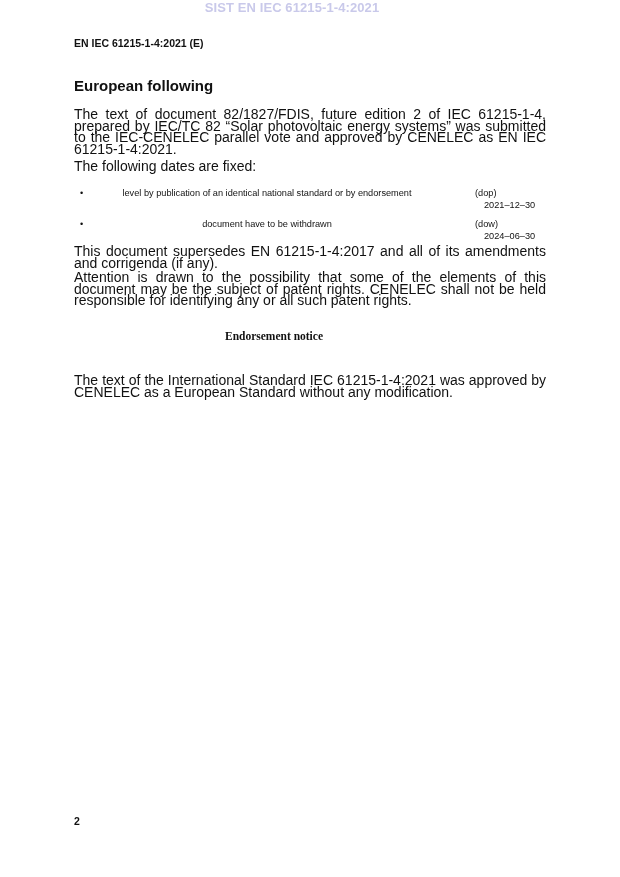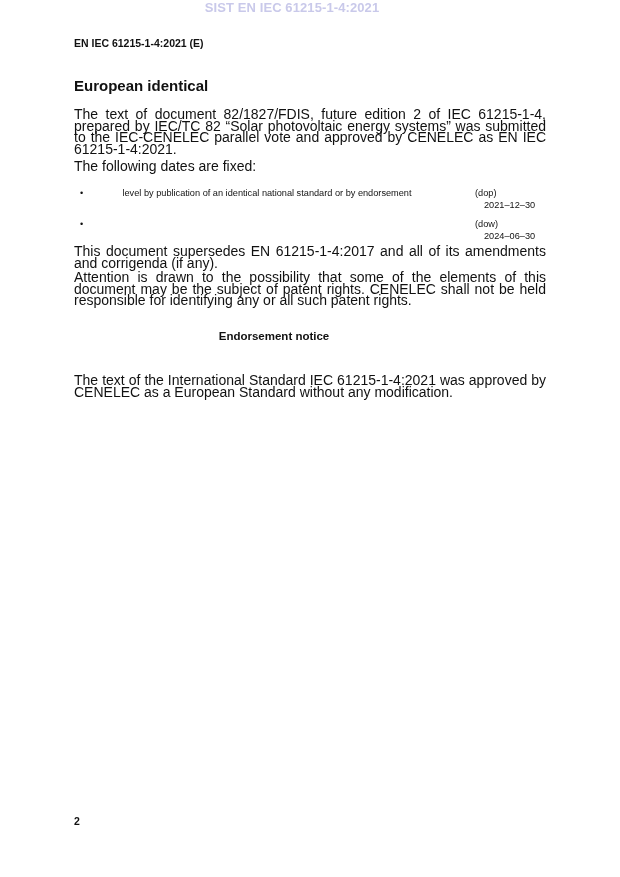--- a/index.html
+++ b/index.html
@@ -96,54 +96,56 @@
     .b2 { top: 219px; }
 
     .h2 {
       position: absolute;
       top: 330px;
       left: 0;
       width: 548px;
       text-align: center;
       font-size: 11.5px;
       font-weight: bold;
+      font-family: Liberation Serif, serif;
     }
     .page-num {
       position: absolute;
       top: 815px;
       left: 74px;
       font-size: 10.5px;
       font-weight: bold;
     }
   </style>
 </head>
 <body>
 
 <div class="watermark">SIST EN IEC 61215-1-4:2021</div>
 
 <div class="doc-id">EN IEC 61215-1-4:2021 (E)</div>
 
-<div class="h1">European identical</div>
+<div class="h1">European following</div>
 
 <div class="para p-intro">The text of document 82/1827/FDIS, future edition 2 of IEC 61215-1-4, prepared by IEC/TC 82 “Solar photovoltaic energy systems” was submitted to the IEC-CENELEC parallel vote and approved by CENELEC as EN IEC 61215-1-4:2021.</div>
 
 <div class="para p-dates">The following dates are fixed:</div>
 
 <div class="bullet-row b1">
   <span class="dot">•</span>
   <span class="desc">
     <span class="l2">level by publication of an identical national standard or by endorsement</span>
   </span>
   <span class="code">(dop)</span>
   <span class="date">2021–12–30</span>
 </div>
 
 <div class="bullet-row b2">
   <span class="dot">•</span>
   <span class="desc">
+    <span class="l2">document have to be withdrawn</span>
   </span>
   <span class="code">(dow)</span>
   <span class="date">2024–06–30</span>
 </div>
 
 <div class="para p-supersedes">This document supersedes EN 61215-1-4:2017 and all of its amendments and corrigenda (if any).</div>
 
 <div class="para p-attention">Attention is drawn to the possibility that some of the elements of this document may be the subject of patent rights. CENELEC shall not be held responsible for identifying any or all such patent rights.</div>
 
 <div class="h2">Endorsement notice</div>

